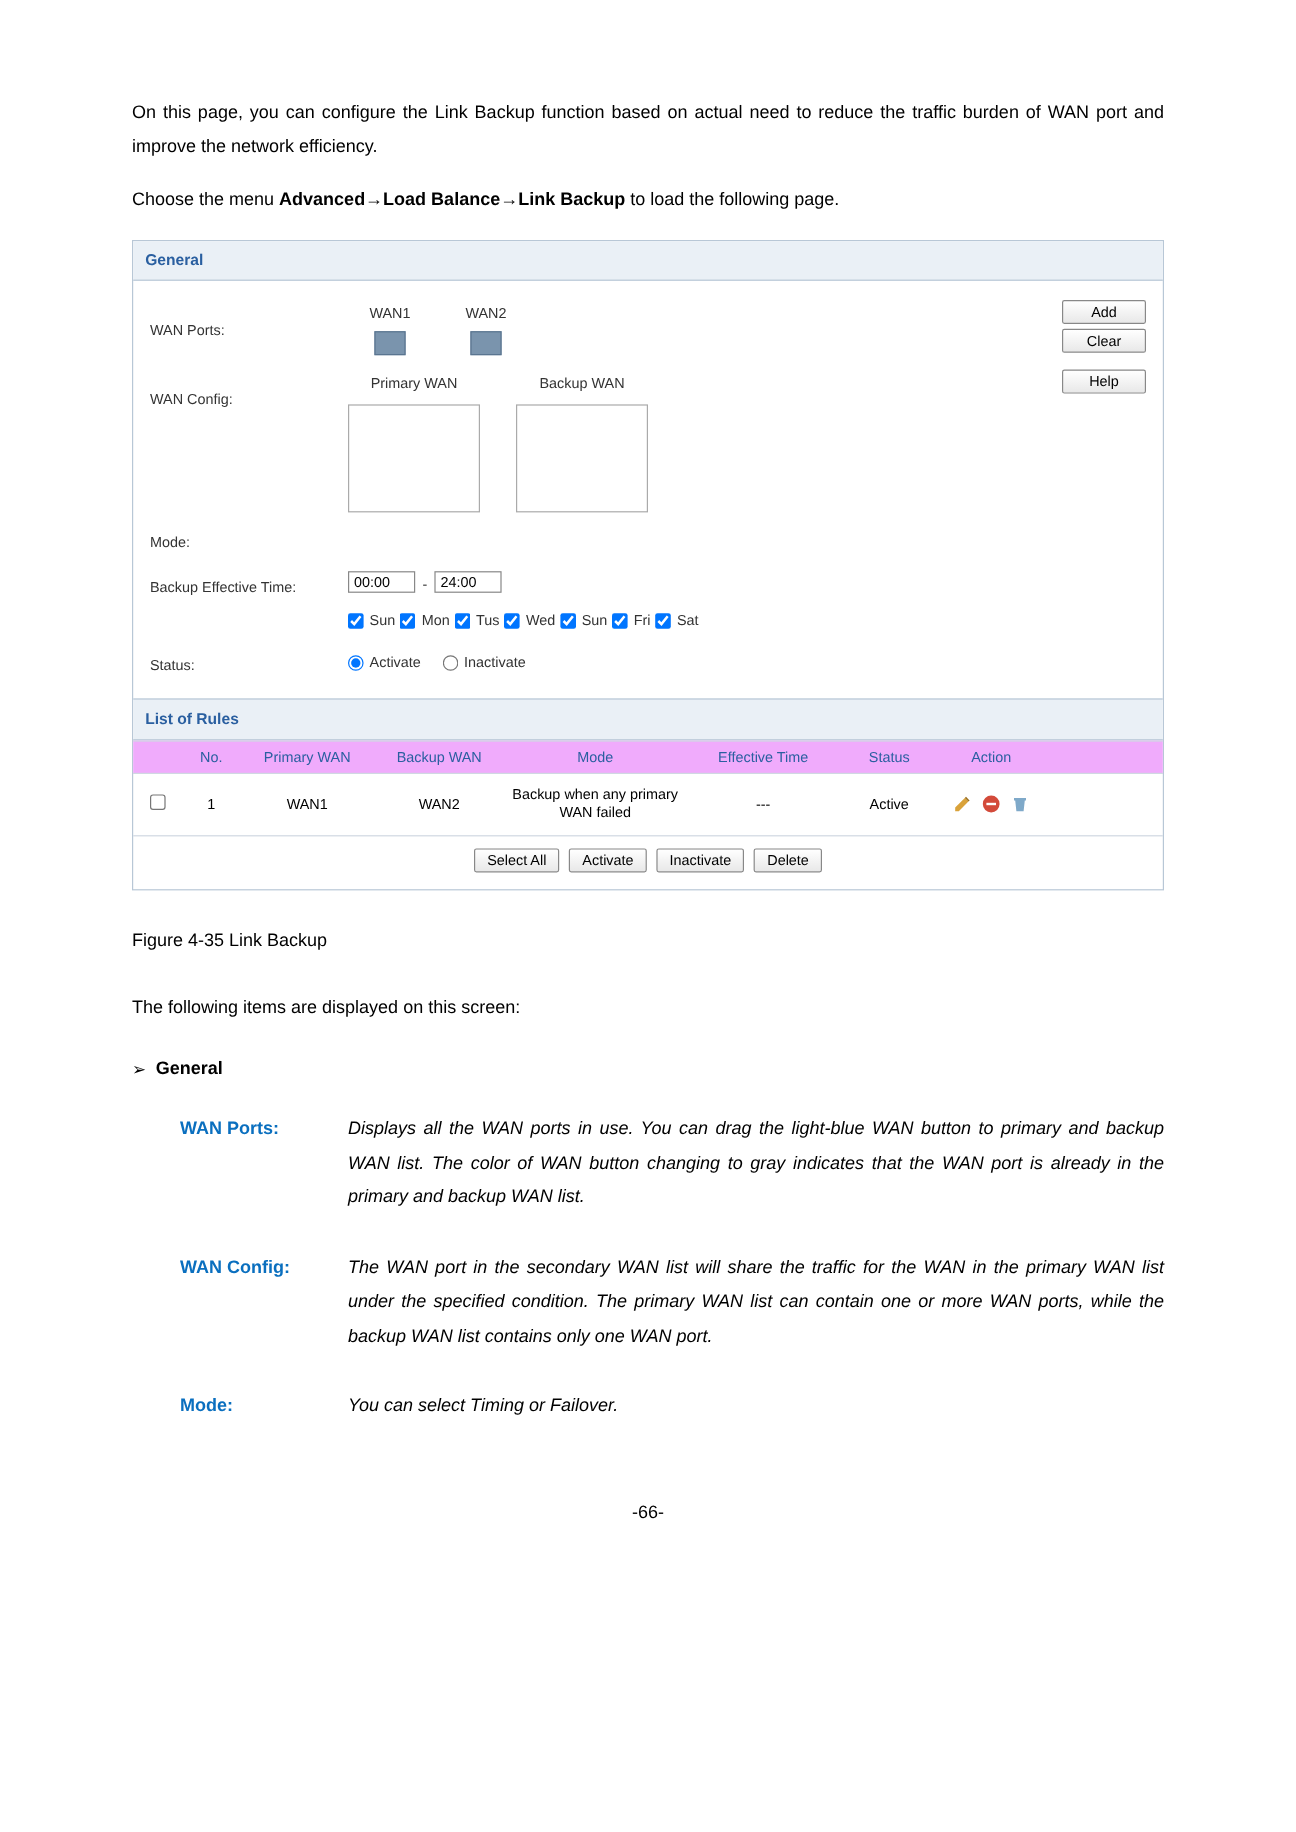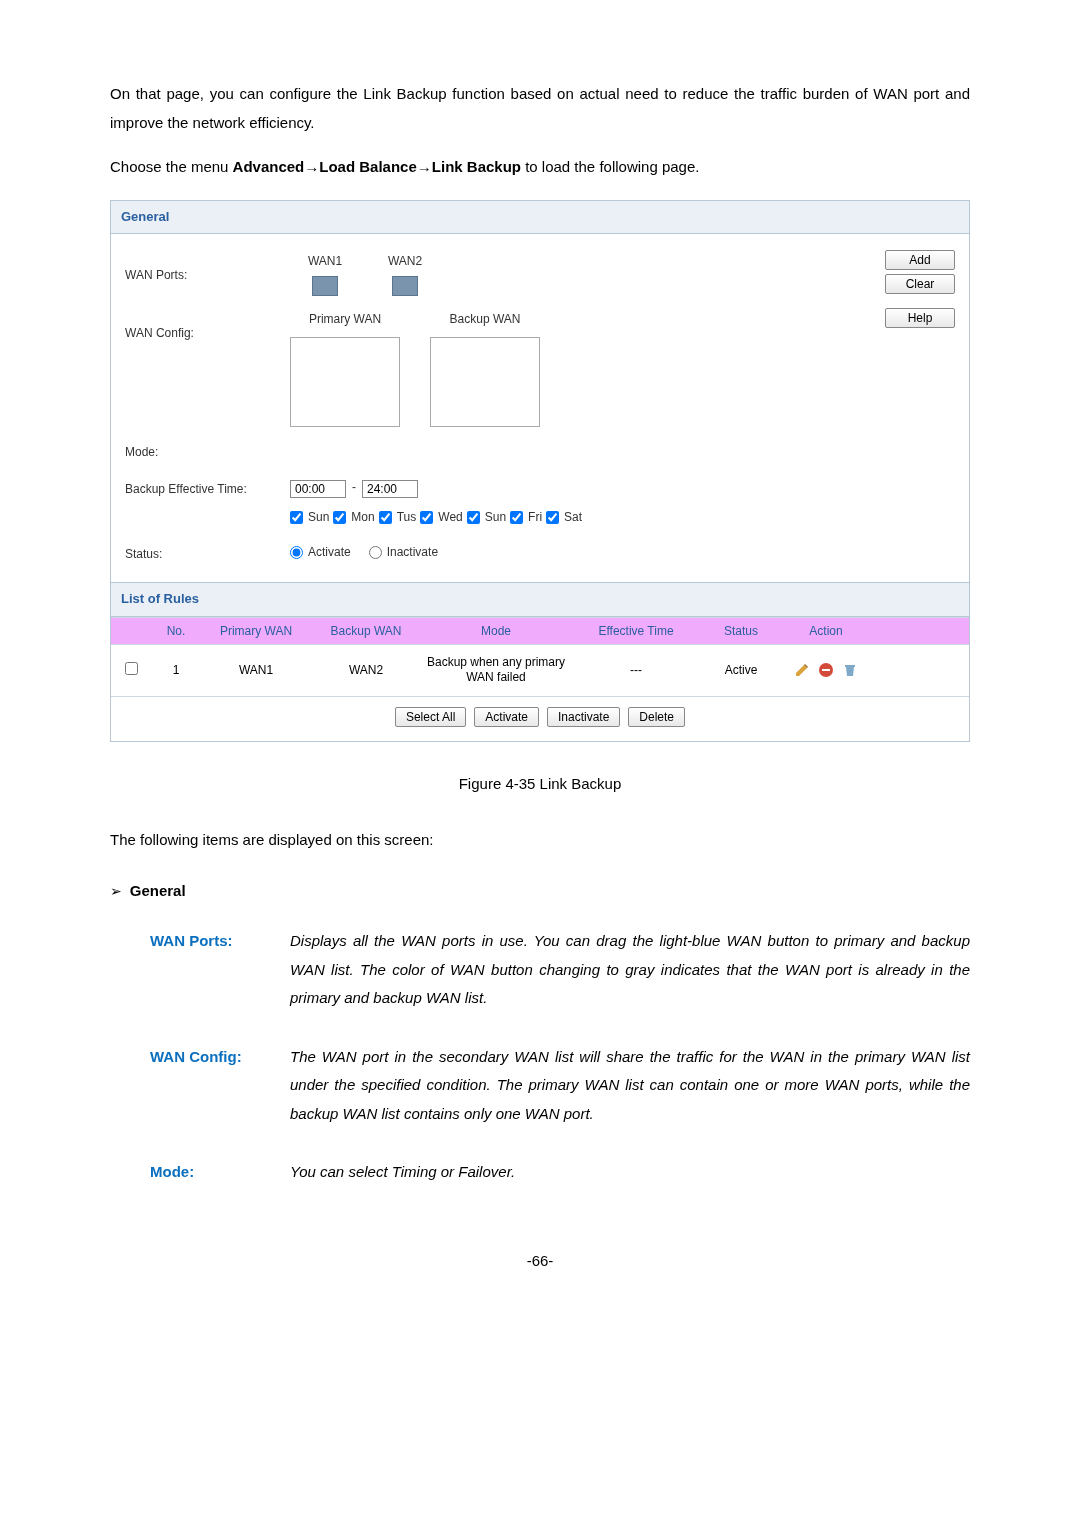--- a/index.html
+++ b/index.html
@@ -80,36 +80,36 @@
     align-items: center;
     text-align: center;
   }
   .rules-head { color: #2a5fa0; background: #f0abfc; padding: 6px 0; border-top: 1px solid #d0d8e2; border-bottom: 1px solid #d0d8e2; }
   .rules-row { padding: 10px 0; }
   .rules-btns { display: flex; justify-content: center; gap: 8px; padding: 10px 0 14px; border-top: 1px solid #d0d8e2; }
   .action-cell { display: flex; justify-content: center; gap: 8px; align-items: center; }
   .ico { width: 16px; height: 16px; display: inline-block; }
 
   
-  .figcap { text-align: center; margin: 28px 0; }
+  .figcap { text-align: left; margin: 28px 0; }
   .section-lead { margin: 12px 0 22px; }
   .bullet { display: flex; align-items: center; gap: 8px; margin-bottom: 22px; }
   .bullet .chev { font-size: 14px; }
   .bullet b { font-weight: bold; }
 
   .def { display: flex; margin: 0 0 30px 40px; }
   .def-label { width: 140px; color: #0a6fbf; font-weight: bold; padding-right: 10px; }
   .def-text { flex: 1; text-align: justify; font-style: italic; }
 
   .pagenum { text-align: center; margin-top: 60px; font-size: 15px; }
 </style>
 </head>
 <body>
 
-<p class="intro">On that page, you can configure the Link Backup function based on actual need to reduce the traffic burden of WAN port and improve the network efficiency.</p>
+<p class="intro">On this page, you can configure the Link Backup function based on actual need to reduce the traffic burden of WAN port and improve the network efficiency.</p>
 
 <p class="menu-path">
   <span>Choose the menu </span><b>Advanced→Load Balance→Link Backup</b><span> to load the following page.</span>
 </p>
 
 <div class="panel">
   <div class="panel-hdr">General</div>
   <div class="panel-body">
 
     <div class="row">
@@ -147,21 +147,21 @@
       </div>
     </div>
 
     <div class="row">
       <div class="lab tight">Mode:</div>
     </div>
 
     <div class="row">
       <div class="lab tight">Backup Effective Time:</div>
       <div class="val" style="flex-direction:column; align-items:flex-start; gap:8px;">
-        <div style="display:flex; align-items:flex-end; gap:6px;">
+        <div style="display:flex; align-items:flex-start; gap:6px;">
           <input class="tinput" value="00:00" style="">
           <span>-</span>
           <input class="tinput" value="24:00" style="">
         </div>
         <div style="display:flex; gap:4px; flex-wrap:wrap;">
           <label class="check">
               <input type="checkbox" checked="" style="">
               <span>Sun</span>
             </label>
           <label class="check">

